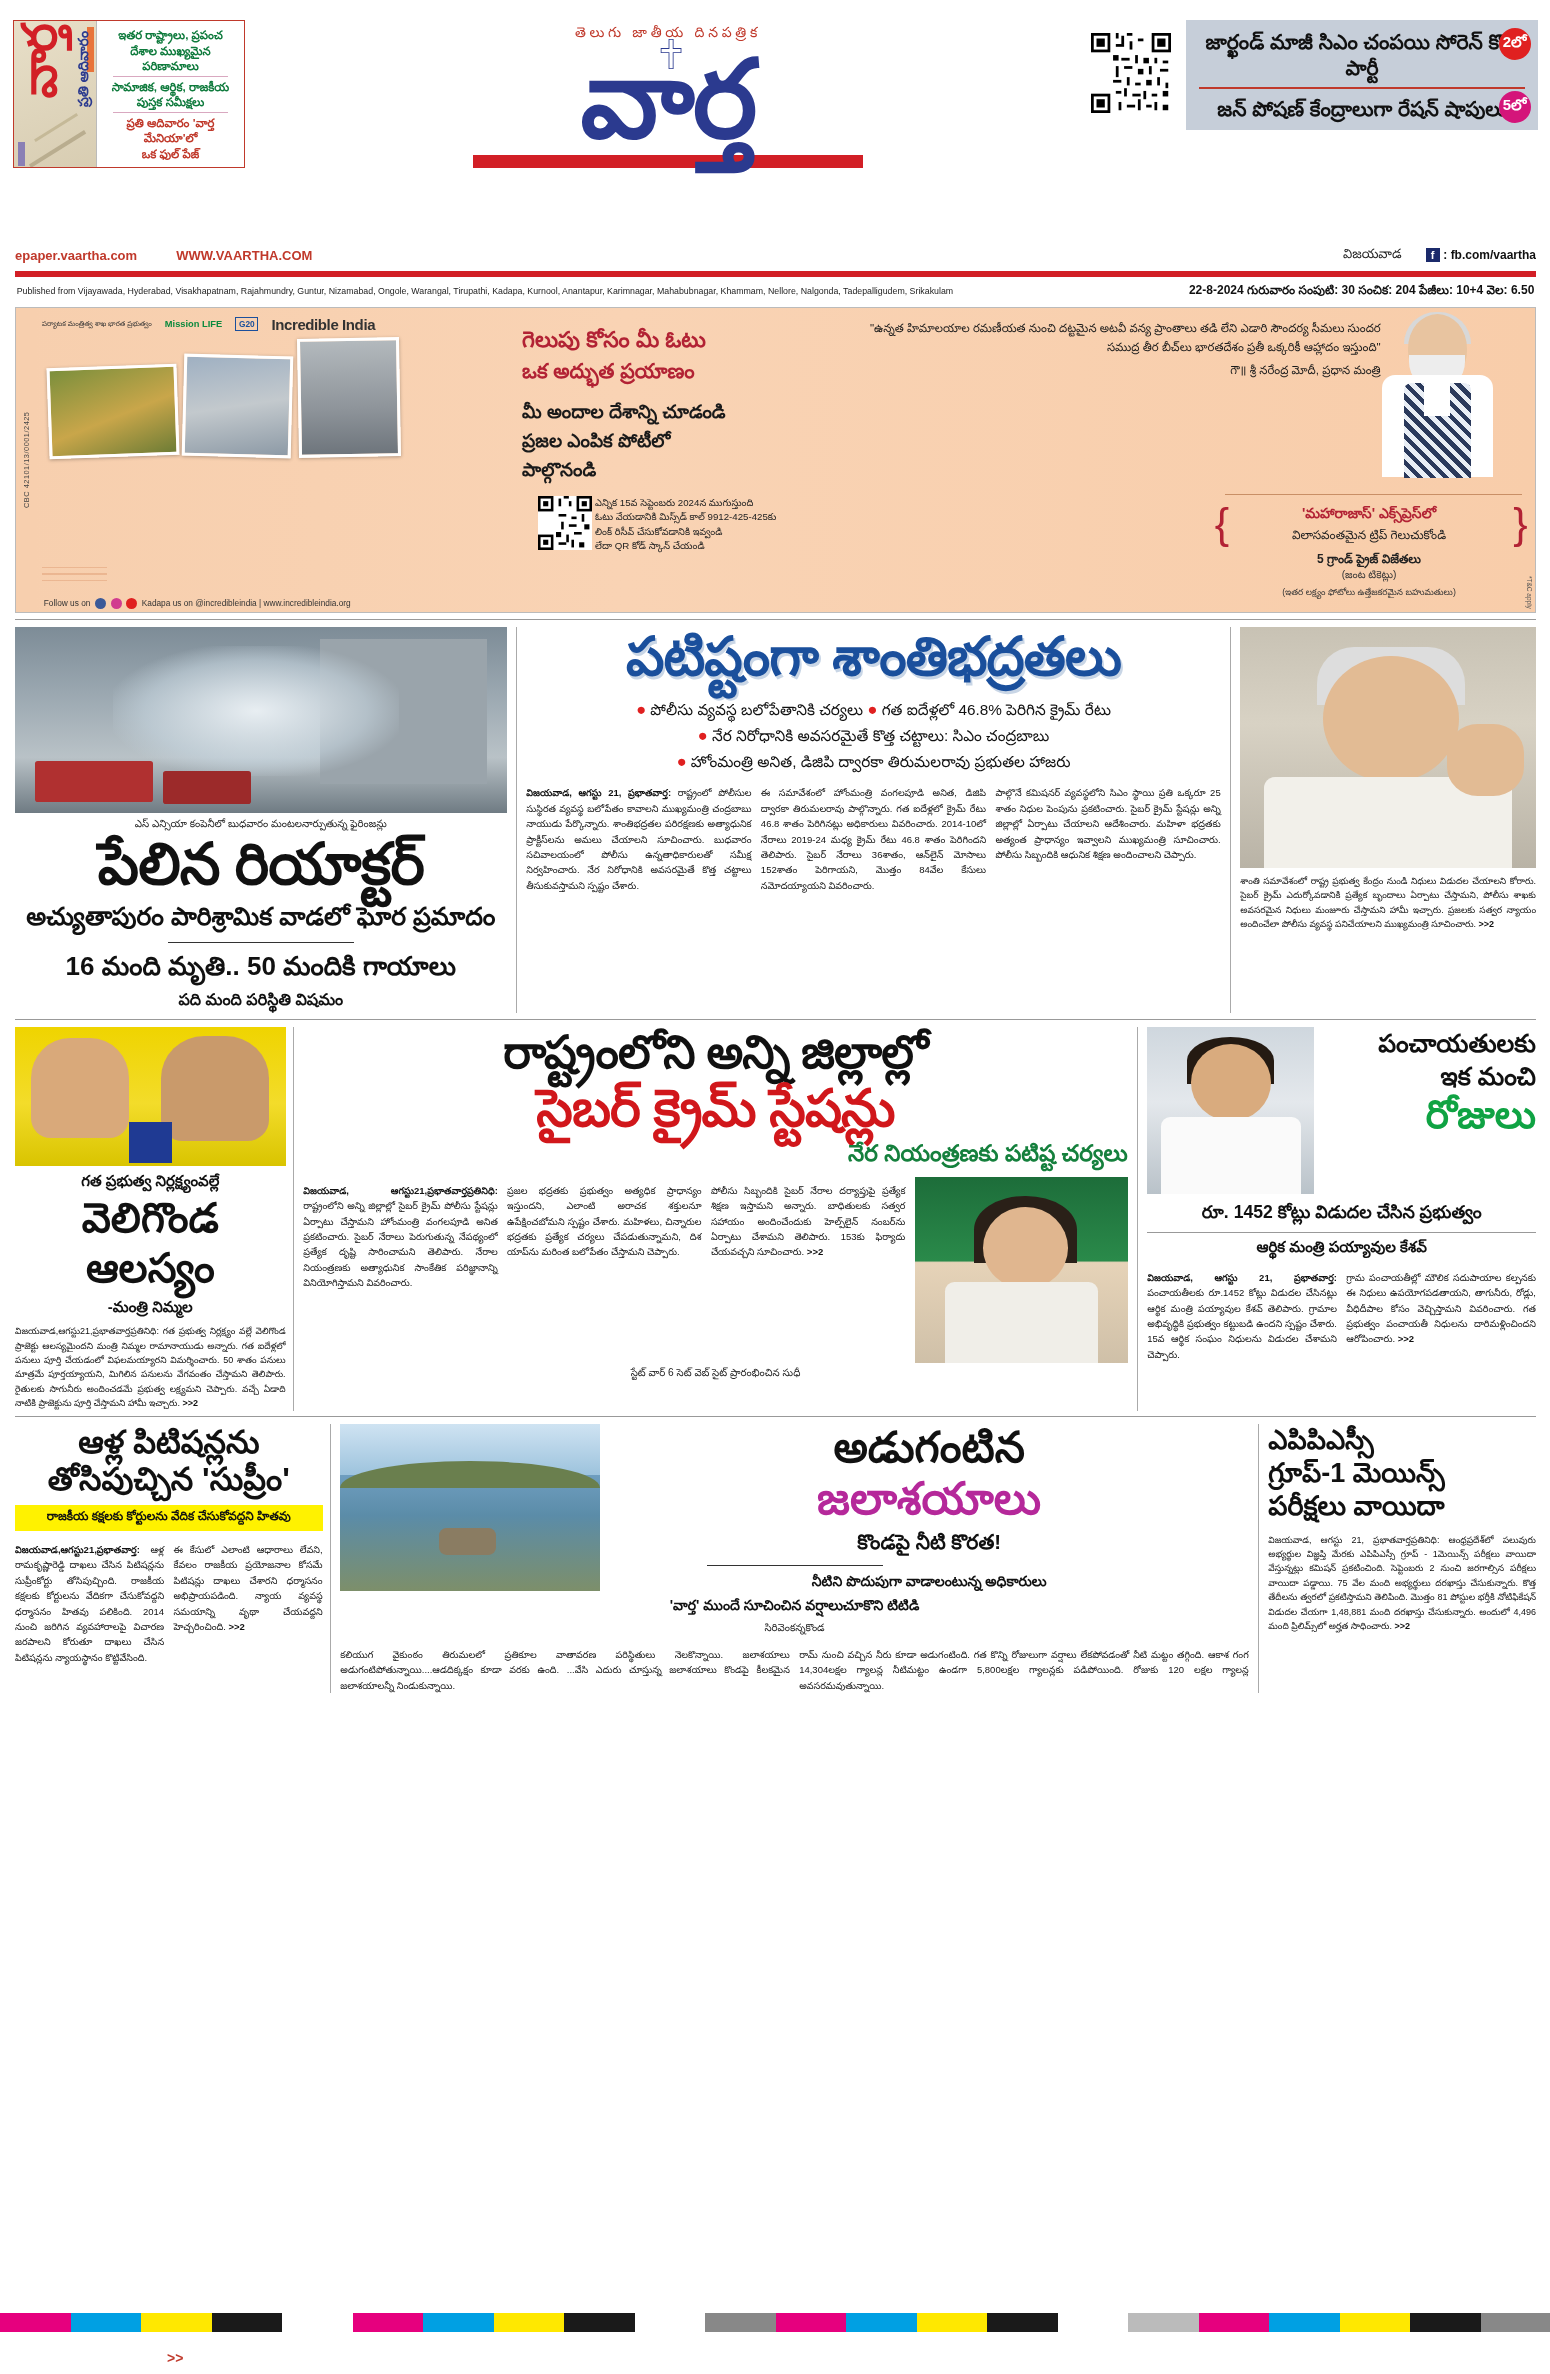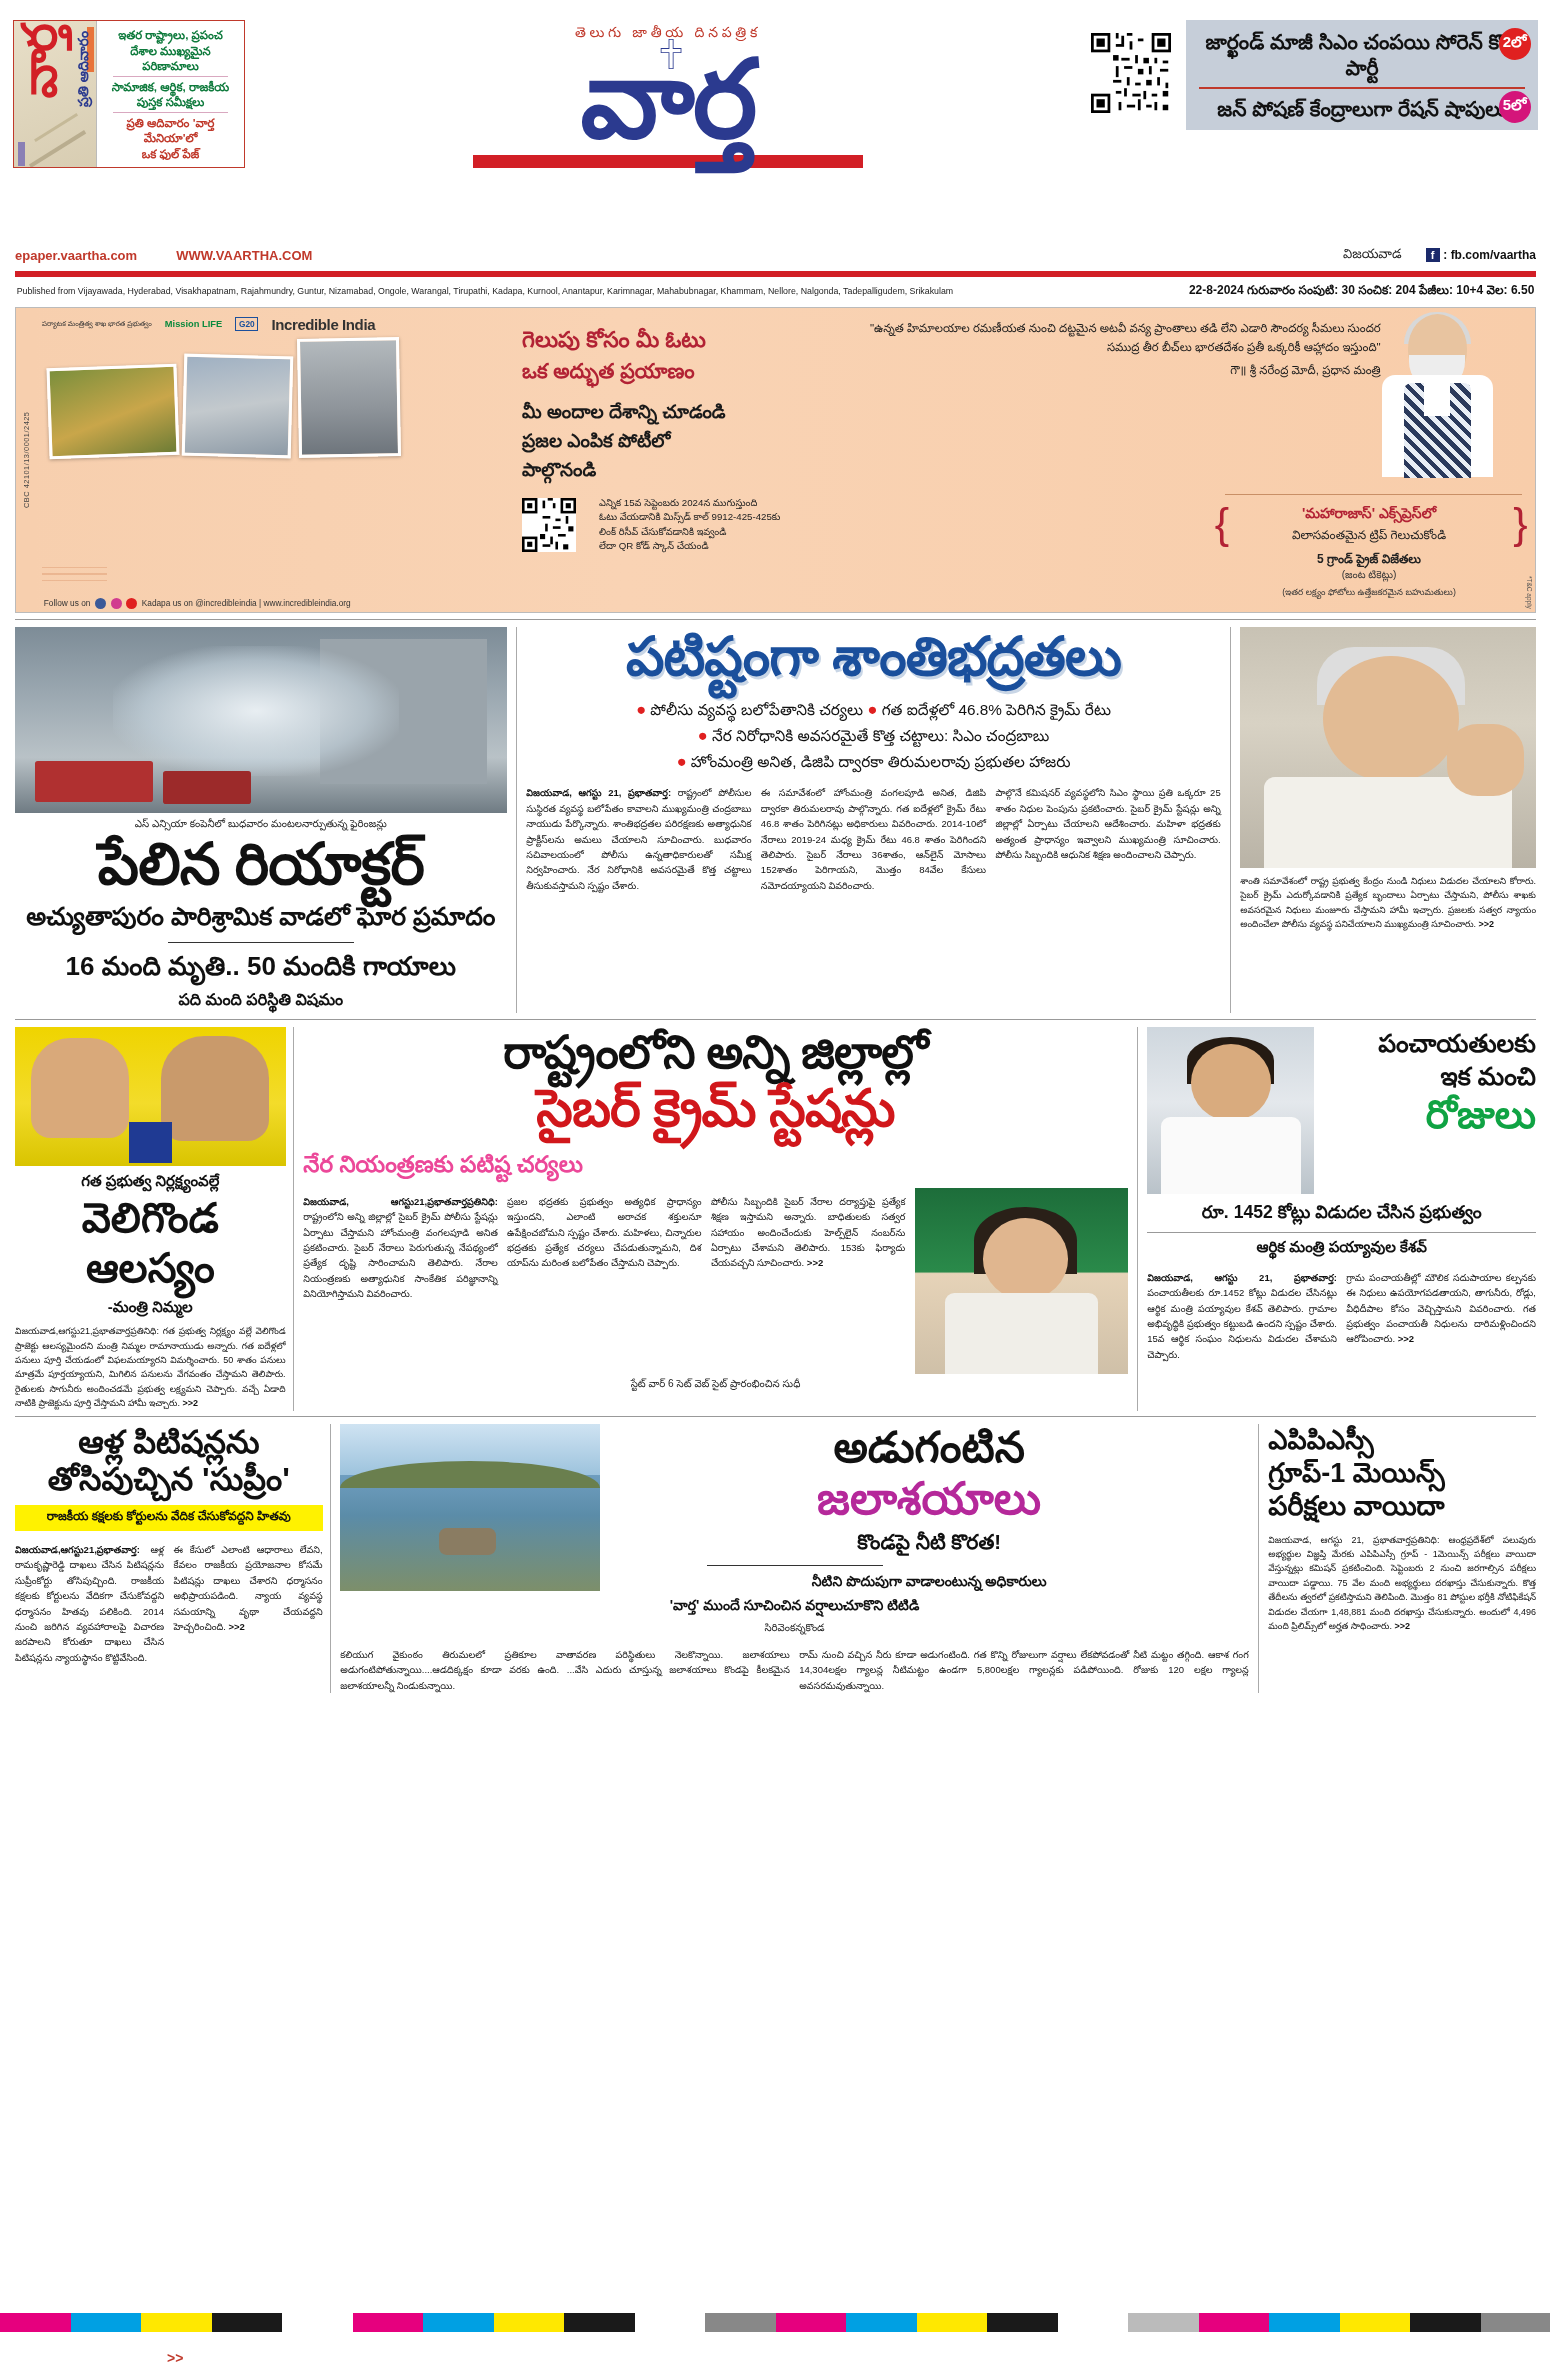--- a/index.html
+++ b/index.html
@@ -102,21 +102,21 @@
   .wave { position:absolute; left:5.6px; bottom:26px; width:65px; height:24px;
           background: repeating-linear-gradient(to bottom, transparent 0 4.6px, #e8b08a 4.6px 6.5px); opacity:.8;}
   .follow { position:absolute; left:7.4px; bottom:3.7px; font-size:8.3px; color:#333; display:flex; gap:4.6px; align-items:center;}
   .soc { width:11px; height:11px; border-radius:50%; display:inline-block;}
   .soc.f { background:#3b5998; } .soc.i { background:#d13b8f; } .soc.y { background:#e02020; }
 
   .ad-mid { width: 315px; padding: 16.7px 3.7px 3.7px 3.7px; }
   .ad-mid .h1 { font-size:22px; font-weight:bold; color:#b22234; line-height:1.35; }
   .ad-mid .h2 { font-size:20.4px; font-weight:bold; color:#b22234; line-height:1.4; margin-top:1.9px;}
   .ad-mid .h3 { font-size:18.6px; font-weight:bold; color:#1a1a1a; line-height:1.55; margin-top:13px; }
-  .ad-mid .qrrow { display:flex; gap:23px; margin-top:11px; align-items:center;}
+  .ad-mid .qrrow { display:flex; gap:3px; margin-top:11px; align-items:flex-start;margin-left:16px;}
   .ad-mid .qrbox { width:54px; height:54px; }
   .ad-mid .small { font-size:9.7px; color:#222; line-height:1.5; }
 
   .ad-right { flex:1; position:relative; padding:9.3px 9.3px 5.6px 9.3px; }
   .quote { font-size:11.6px; color:#1a1a1a; line-height:1.65; text-align:right; padding-right:145px; }
   .quote .who { display:block; margin-top:3.7px; font-size:11.6px; }
   .modi { position:absolute; right:37px; top:5.6px; width:122px; height:163px; }
   .modi .head { position:absolute; left:32px; top:0; width:59px; height:69px; border-radius:50% 50% 46% 46%; background:#e8c4a0; }
   .modi .hair { position:absolute; left:28px; top:-1.9px; width:67px; height:32px; border-radius:33px 33px 0 0; background:#d8d8d8; }
   .modi .beard { position:absolute; left:33px; top:41px; width:56px; height:35px; border-radius:0 0 28px 28px; background:#ededed; }
@@ -188,21 +188,21 @@
   .mlphoto .p-a { position:absolute; left:6%; top:8%; width:36%; height:72%; background:#d9a97a; border-radius:40% 40% 20% 20%; }
   .mlphoto .p-b { position:absolute; right:6%; top:6%; width:40%; height:76%; background:#c99a6b; border-radius:40% 40% 20% 20%; }
   .mlphoto .mic { position:absolute; left:42%; bottom:2%; width:16%; height:30%; background:#1f3a93; }
   .kicker { font-size:15px; font-weight:bold; color:#111; text-align:center; margin-top:5.6px; }
   .mlhead { font-size:41px; font-weight:bold; color:#111; text-align:center; line-height:1.12; margin-top:3.7px; }
   .byline { font-size:15px; font-weight:bold; color:#111; text-align:center; margin-top:5.6px; }
 
   .mmid { flex:1; padding:0 9.3px; }
   .mhead1 { font-size:46px; font-weight:bold; color:#111; text-align:center; line-height:1.1; letter-spacing:-0.9px;}
   .mhead2 { font-size:52px; font-weight:bold; color:#d1171b; text-align:center; line-height:1.08; letter-spacing:-0.9px; margin-top:1.9px;}
-  .mhead3 { font-size:23px; font-weight:bold; color:#ec4899; text-align:left; margin-top:15px; }
+  .mhead3 { font-size:23px; font-weight:bold; color:#15803d; text-align:right; margin-top:4px; }
   .mhead4 { font-size:15px; font-weight:bold; color:#111; margin-top:7.4px; border-top:0.9px solid #999; border-bottom:0.9px solid #999; padding:3.7px 0; text-align:center;}
   .anithaphoto { width:213px; height:186px; float:right; margin:5.6px 0 3.7px 9.3px;
      background:linear-gradient(180deg,#1d6d3a 0%,#2a8a4a 45%,#e6d3b8 46%,#cfc0a8 100%); position:relative; overflow:hidden; }
   .anithaphoto .af { position:absolute; left:32%; top:16%; width:40%; height:44%; border-radius:50%; background:#e0b68f; }
   .anithaphoto .ah { position:absolute; left:28%; top:10%; width:48%; height:36%; border-radius:50% 50% 0 0; background:#2a2018; }
   .anithaphoto .ab { position:absolute; left:14%; top:56%; width:72%; height:46%; background:#f0eee8; border-radius:9.3px 9.3px 0 0;}
 
   .mright { width:399px; padding-left:9.3px; }
   .mrtop { display:flex; gap:9.3px; }
   .keshavphoto { width:167px; height:167px; background:linear-gradient(180deg,#cfd7de 0%,#e4e8ec 45%,#b9c2c9 100%); position:relative; overflow:hidden;}

